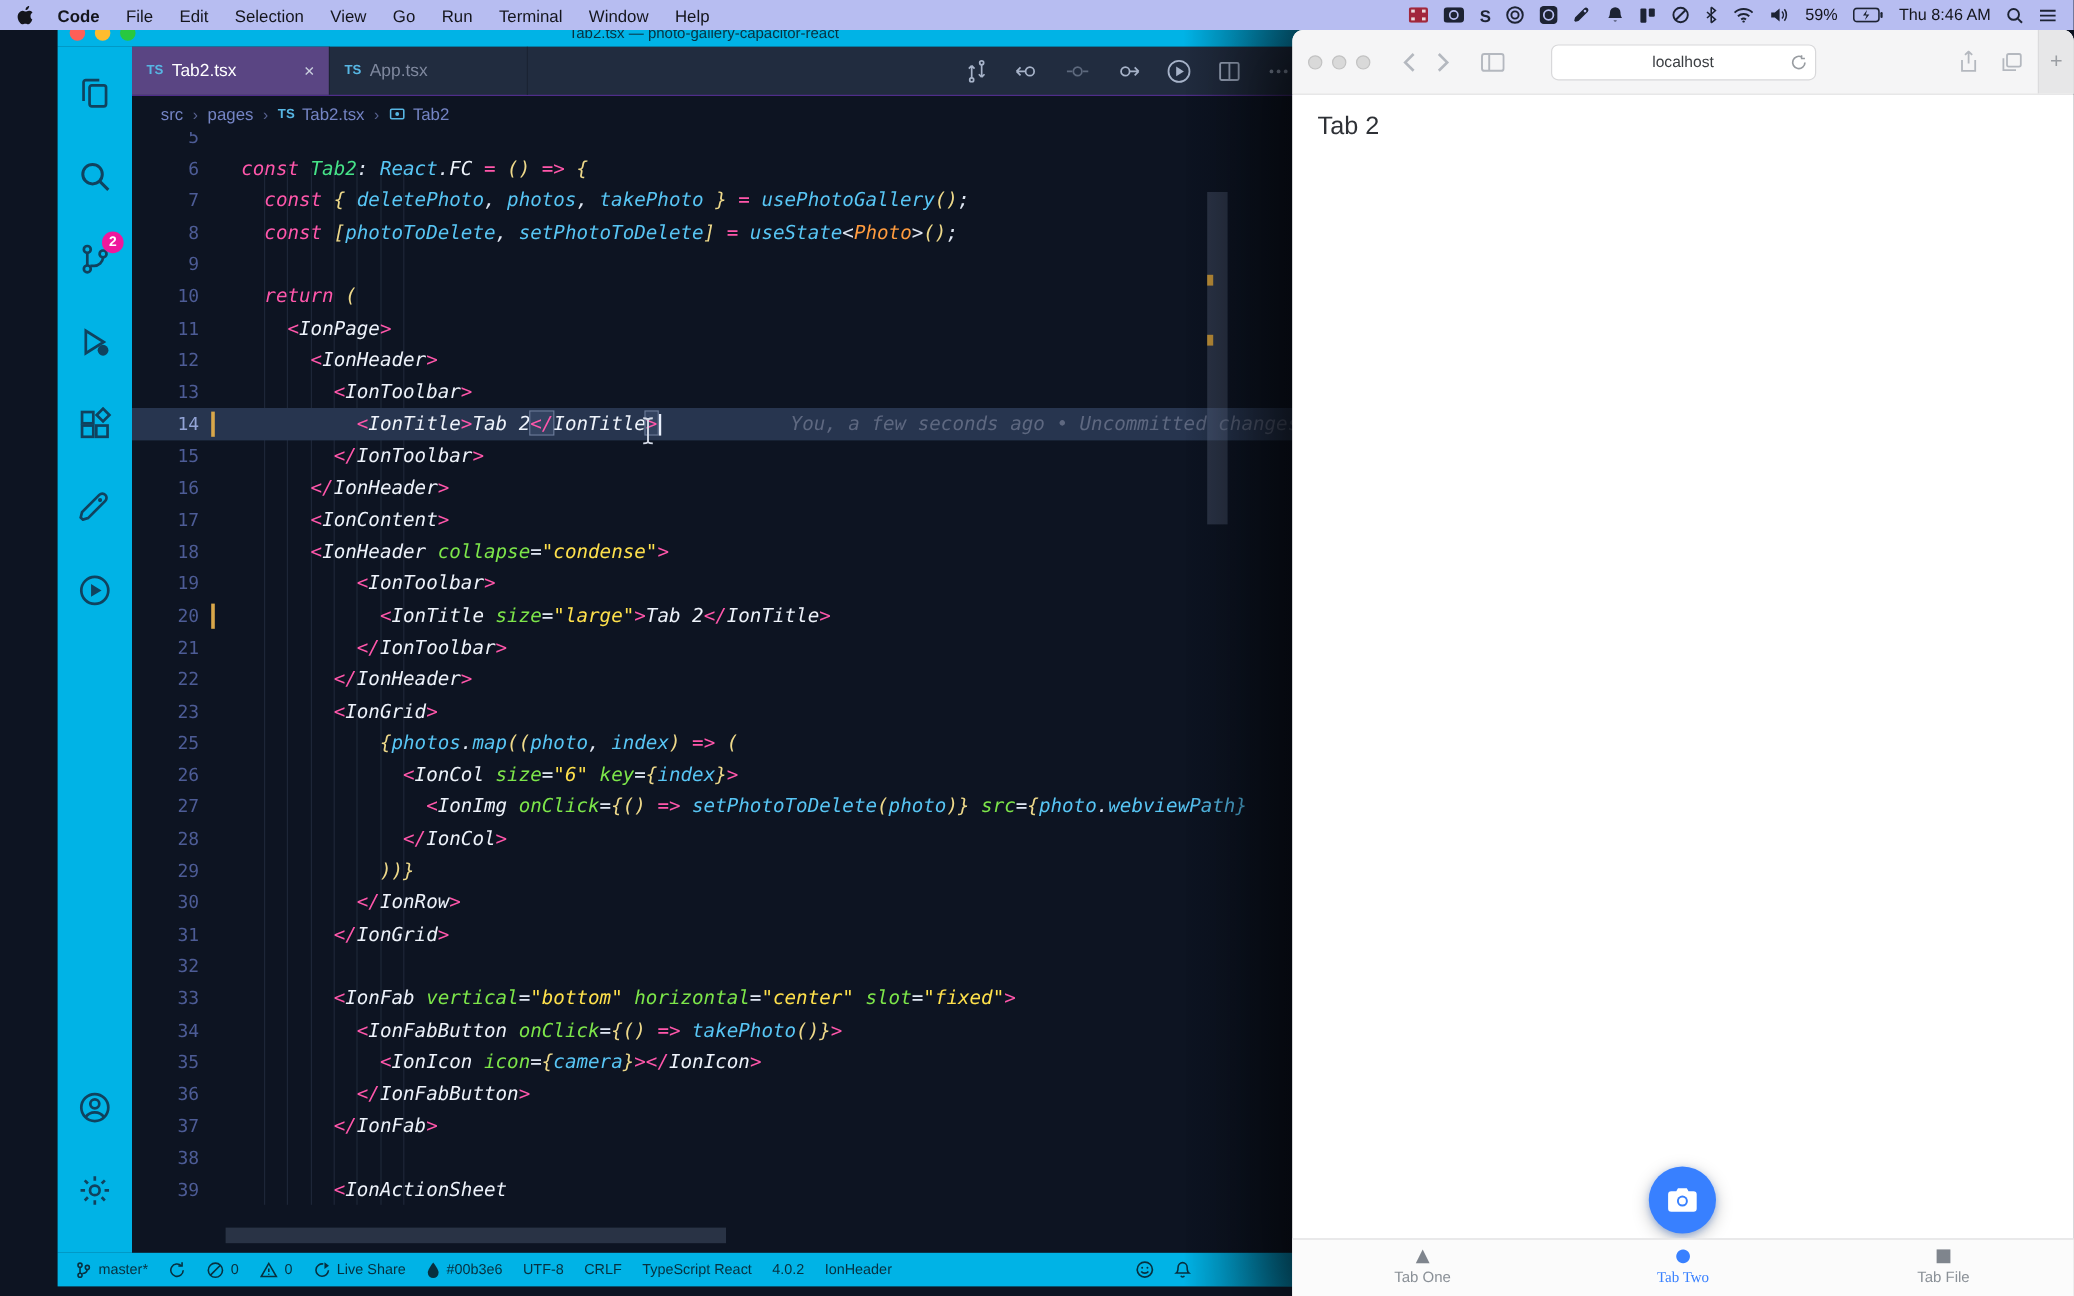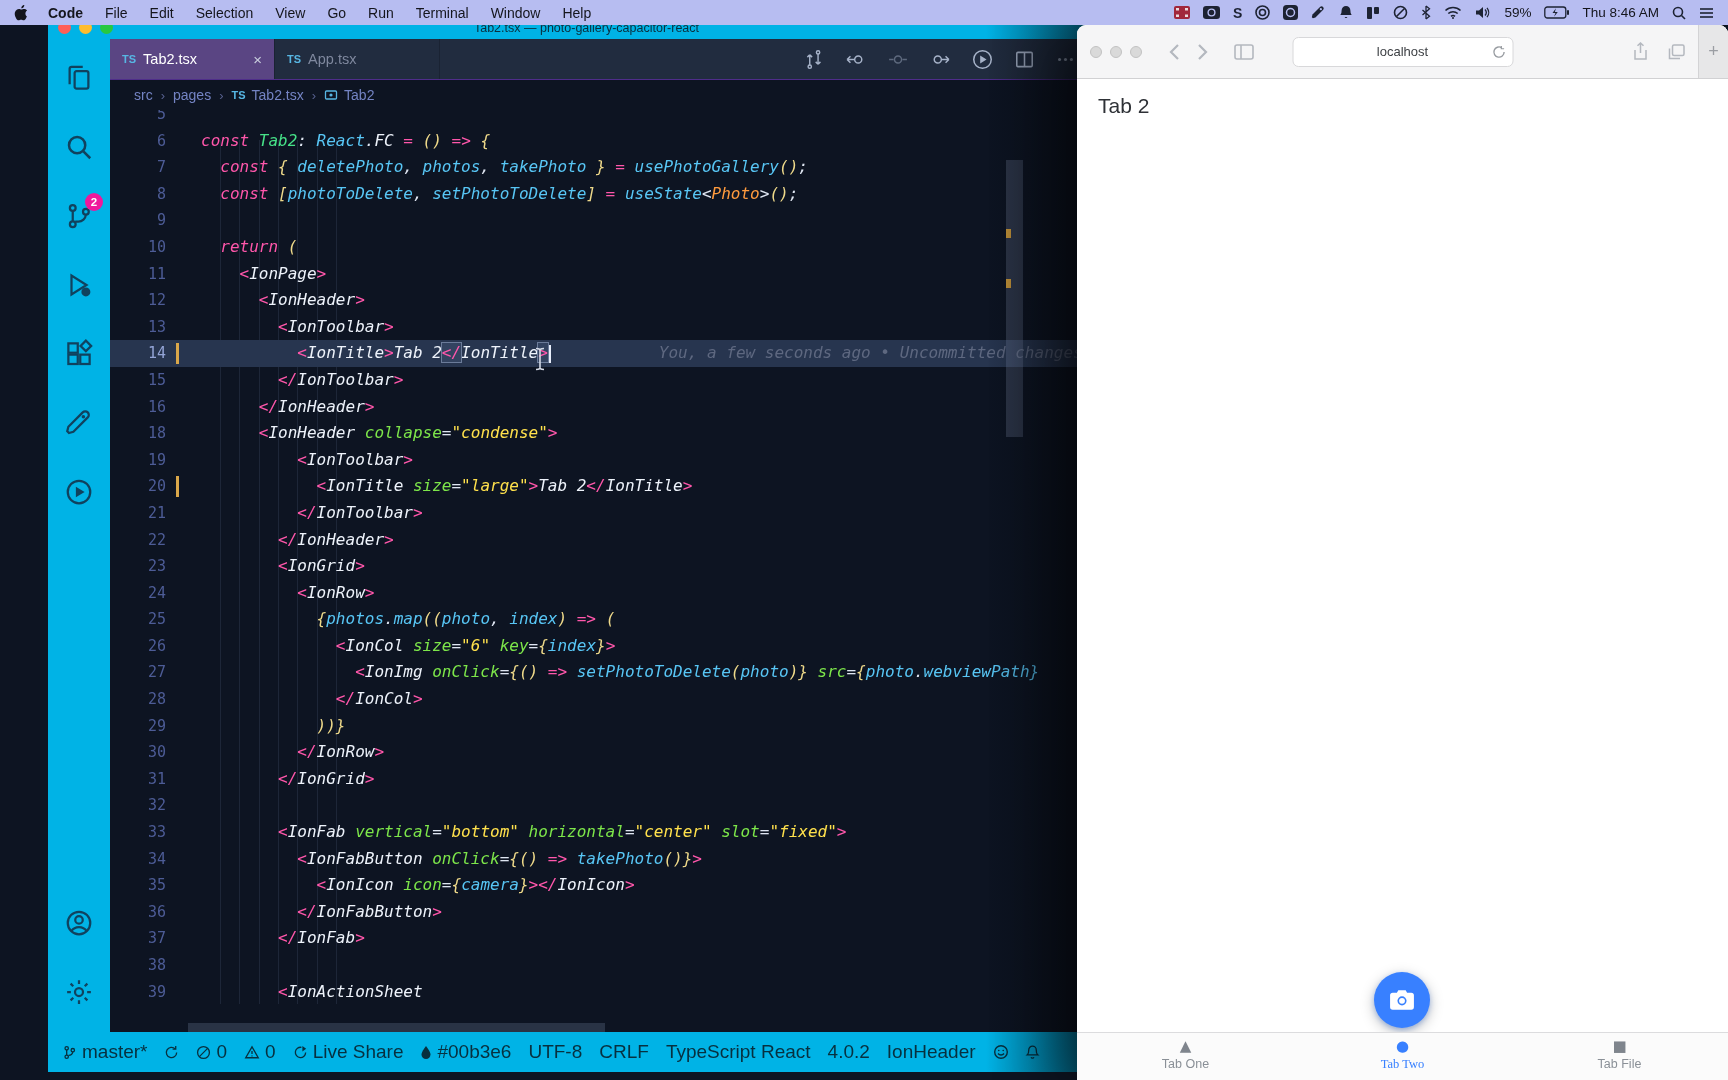--- a/index.html
+++ b/index.html
@@ -79,22 +79,22 @@
 
   .vscrollbar { position:absolute; left:896px; top:50px; width:17px; height:277px;
     background:rgba(128,144,176,0.28); }
   .sb-mark { position:absolute; left:896px; width:5px; height:9px; background:#c8973a; }
   .hscrollbar { position:absolute; left:78px; bottom:8px; width:417px; height:13px;
     background:rgba(128,144,176,0.25); }
 
   .ibeam { position:absolute; left:424px; top:237px; width:12px; height:24px; z-index:5; }
 
   
-  .vs-statusbar { position:absolute; left:0; bottom:0; right:0; height:40px;
-    background:#00b3e6; display:flex; align-items:center; font-size:19px;
+  .vs-statusbar { position:absolute; left:0; bottom:0; right:0; height:28px;
+    background:#00b3e6; display:flex; align-items:center; font-size:12px;
     color:#07303f; padding:0 14px; }
   .sb-item { display:flex; align-items:center; gap:5px; margin-right:17px; white-space:nowrap; }
   .sb-right { margin-left:auto; display:flex; align-items:center; gap:16px; margin-right:118px; }
 
   .win-shadow { position:absolute; left:938px; top:0; right:0; bottom:0;
     background:linear-gradient(to right, rgba(5,8,14,0), rgba(5,8,14,0.72) 85%);
     pointer-events:none; z-index:8; }
 
   
   .safari { position:absolute; left:1077px; top:25px; width:651px; height:1055px;
@@ -428,27 +428,27 @@
         <div class="row"><span class="num">7</span><span class="code"><span class="tk-w">  </span><span class="tk-k">const </span><span class="tk-p">{ </span><span class="tk-v">deletePhoto</span><span class="tk-w">, </span><span class="tk-v">photos</span><span class="tk-w">, </span><span class="tk-v">takePhoto</span><span class="tk-p"> }</span><span class="tk-k"> = </span><span class="tk-v">usePhotoGallery</span><span class="tk-p">()</span><span class="tk-w">;</span></span></div>
         <div class="row"><span class="num">8</span><span class="code"><span class="tk-w">  </span><span class="tk-k">const </span><span class="tk-p">[</span><span class="tk-v">photoToDelete</span><span class="tk-w">, </span><span class="tk-v">setPhotoToDelete</span><span class="tk-p">]</span><span class="tk-k"> = </span><span class="tk-v">useState</span><span class="tk-w">&lt;</span><span class="tk-o">Photo</span><span class="tk-w">&gt;</span><span class="tk-p">()</span><span class="tk-w">;</span></span></div>
         <div class="row"><span class="num">9</span><span class="code"></span></div>
         <div class="row"><span class="num">10</span><span class="code"><span class="tk-w">  </span><span class="tk-k">return </span><span class="tk-p">(</span></span></div>
         <div class="row"><span class="num">11</span><span class="code"><span class="tk-w">    </span><span class="tk-k">&lt;</span><span class="tk-t">IonPage</span><span class="tk-k">&gt;</span></span></div>
         <div class="row"><span class="num">12</span><span class="code"><span class="tk-w">      </span><span class="tk-k">&lt;</span><span class="tk-t">IonHeader</span><span class="tk-k">&gt;</span></span></div>
         <div class="row"><span class="num">13</span><span class="code"><span class="tk-w">        </span><span class="tk-k">&lt;</span><span class="tk-t">IonToolbar</span><span class="tk-k">&gt;</span></span></div>
         <div class="row cur mod"><span class="num">14</span><span class="code"><span class="tk-w">          </span><span class="tk-k">&lt;</span><span class="tk-t">IonTitle</span><span class="tk-k">&gt;</span><span class="tk-d">Tab 2</span><span class="tk-k hl">&lt;/</span><span class="tk-t">IonTitle</span><span class="tk-k hl">&gt;</span><span class="caret"></span><span class="blame">You, a few seconds ago • Uncommitted changes</span></span></div>
         <div class="row"><span class="num">15</span><span class="code"><span class="tk-w">        </span><span class="tk-k">&lt;/</span><span class="tk-t">IonToolbar</span><span class="tk-k">&gt;</span></span></div>
         <div class="row"><span class="num">16</span><span class="code"><span class="tk-w">      </span><span class="tk-k">&lt;/</span><span class="tk-t">IonHeader</span><span class="tk-k">&gt;</span></span></div>
+        <div class="row"><span class="num">17</span><span class="code"><span class="tk-w">      </span><span class="tk-k">&lt;</span><span class="tk-t">IonContent</span><span class="tk-k">&gt;</span></span></div>
         <div class="row"><span class="num">18</span><span class="code"><span class="tk-w">      </span><span class="tk-k">&lt;</span><span class="tk-t">IonHeader</span><span class="tk-w"> </span><span class="tk-g">collapse</span><span class="tk-w">=</span><span class="tk-s">"condense"</span><span class="tk-k">&gt;</span></span></div>
         <div class="row"><span class="num">19</span><span class="code"><span class="tk-w">          </span><span class="tk-k">&lt;</span><span class="tk-t">IonToolbar</span><span class="tk-k">&gt;</span></span></div>
         <div class="row mod"><span class="num">20</span><span class="code"><span class="tk-w">            </span><span class="tk-k">&lt;</span><span class="tk-t">IonTitle</span><span class="tk-w"> </span><span class="tk-g">size</span><span class="tk-w">=</span><span class="tk-s">"large"</span><span class="tk-k">&gt;</span><span class="tk-d">Tab 2</span><span class="tk-k">&lt;/</span><span class="tk-t">IonTitle</span><span class="tk-k">&gt;</span></span></div>
         <div class="row"><span class="num">21</span><span class="code"><span class="tk-w">          </span><span class="tk-k">&lt;/</span><span class="tk-t">IonToolbar</span><span class="tk-k">&gt;</span></span></div>
         <div class="row"><span class="num">22</span><span class="code"><span class="tk-w">        </span><span class="tk-k">&lt;/</span><span class="tk-t">IonHeader</span><span class="tk-k">&gt;</span></span></div>
         <div class="row"><span class="num">23</span><span class="code"><span class="tk-w">        </span><span class="tk-k">&lt;</span><span class="tk-t">IonGrid</span><span class="tk-k">&gt;</span></span></div>
-        <div class="row"><span class="num">24</span><span class="code"><span class="tk-w">          </span><span class="tk-k">&lt;</span><span class="tk-t">IonRow</span><span class="tk-k">&gt;</span></span></div>
         <div class="row"><span class="num">25</span><span class="code"><span class="tk-w">            </span><span class="tk-p">{</span><span class="tk-v">photos</span><span class="tk-w">.</span><span class="tk-v">map</span><span class="tk-p">((</span><span class="tk-v">photo</span><span class="tk-w">, </span><span class="tk-v">index</span><span class="tk-p">)</span><span class="tk-k"> =&gt; </span><span class="tk-p">(</span></span></div>
         <div class="row"><span class="num">26</span><span class="code"><span class="tk-w">              </span><span class="tk-k">&lt;</span><span class="tk-t">IonCol</span><span class="tk-w"> </span><span class="tk-g">size</span><span class="tk-w">=</span><span class="tk-s">"6"</span><span class="tk-w"> </span><span class="tk-g">key</span><span class="tk-w">=</span><span class="tk-p">{</span><span class="tk-v">index</span><span class="tk-p">}</span><span class="tk-k">&gt;</span></span></div>
         <div class="row"><span class="num">27</span><span class="code"><span class="tk-w">                </span><span class="tk-k">&lt;</span><span class="tk-t">IonImg</span><span class="tk-w"> </span><span class="tk-g">onClick</span><span class="tk-w">=</span><span class="tk-p">{()</span><span class="tk-k"> =&gt; </span><span class="tk-v">setPhotoToDelete</span><span class="tk-p">(</span><span class="tk-v">photo</span><span class="tk-p">)}</span><span class="tk-w"> </span><span class="tk-g">src</span><span class="tk-w">=</span><span class="tk-p">{</span><span class="tk-v">photo</span><span class="tk-w">.</span><span class="tk-v">webviewPath}</span></span></div>
         <div class="row"><span class="num">28</span><span class="code"><span class="tk-w">              </span><span class="tk-k">&lt;/</span><span class="tk-t">IonCol</span><span class="tk-k">&gt;</span></span></div>
         <div class="row"><span class="num">29</span><span class="code"><span class="tk-w">            </span><span class="tk-p">))}</span></span></div>
         <div class="row"><span class="num">30</span><span class="code"><span class="tk-w">          </span><span class="tk-k">&lt;/</span><span class="tk-t">IonRow</span><span class="tk-k">&gt;</span></span></div>
         <div class="row"><span class="num">31</span><span class="code"><span class="tk-w">        </span><span class="tk-k">&lt;/</span><span class="tk-t">IonGrid</span><span class="tk-k">&gt;</span></span></div>
         <div class="row"><span class="num">32</span><span class="code"></span></div>
         <div class="row"><span class="num">33</span><span class="code"><span class="tk-w">        </span><span class="tk-k">&lt;</span><span class="tk-t">IonFab</span><span class="tk-w"> </span><span class="tk-g">vertical</span><span class="tk-w">=</span><span class="tk-s">"bottom"</span><span class="tk-w"> </span><span class="tk-g">horizontal</span><span class="tk-w">=</span><span class="tk-s">"center"</span><span class="tk-w"> </span><span class="tk-g">slot</span><span class="tk-w">=</span><span class="tk-s">"fixed"</span><span class="tk-k">&gt;</span></span></div>
         <div class="row"><span class="num">34</span><span class="code"><span class="tk-w">          </span><span class="tk-k">&lt;</span><span class="tk-t">IonFabButton</span><span class="tk-w"> </span><span class="tk-g">onClick</span><span class="tk-w">=</span><span class="tk-p">{()</span><span class="tk-k"> =&gt; </span><span class="tk-v">takePhoto</span><span class="tk-p">()}</span><span class="tk-k">&gt;</span></span></div>

